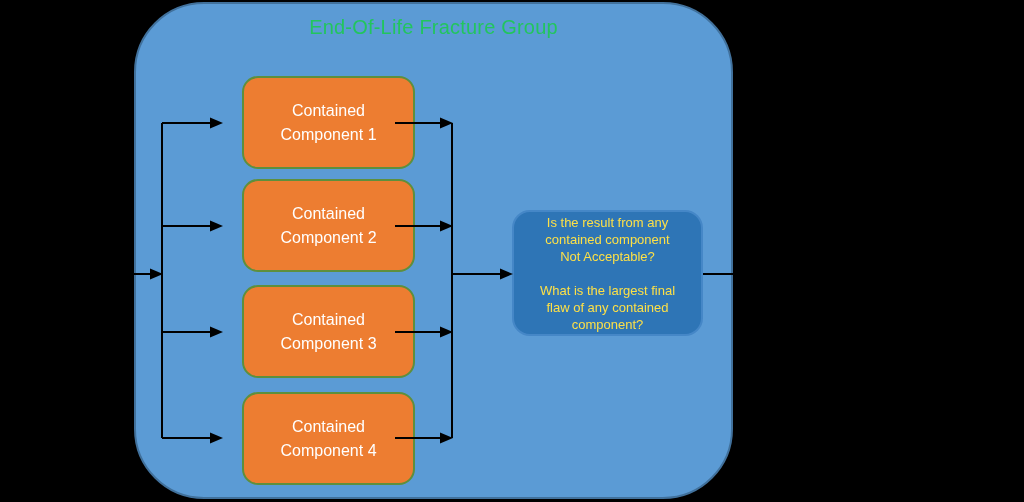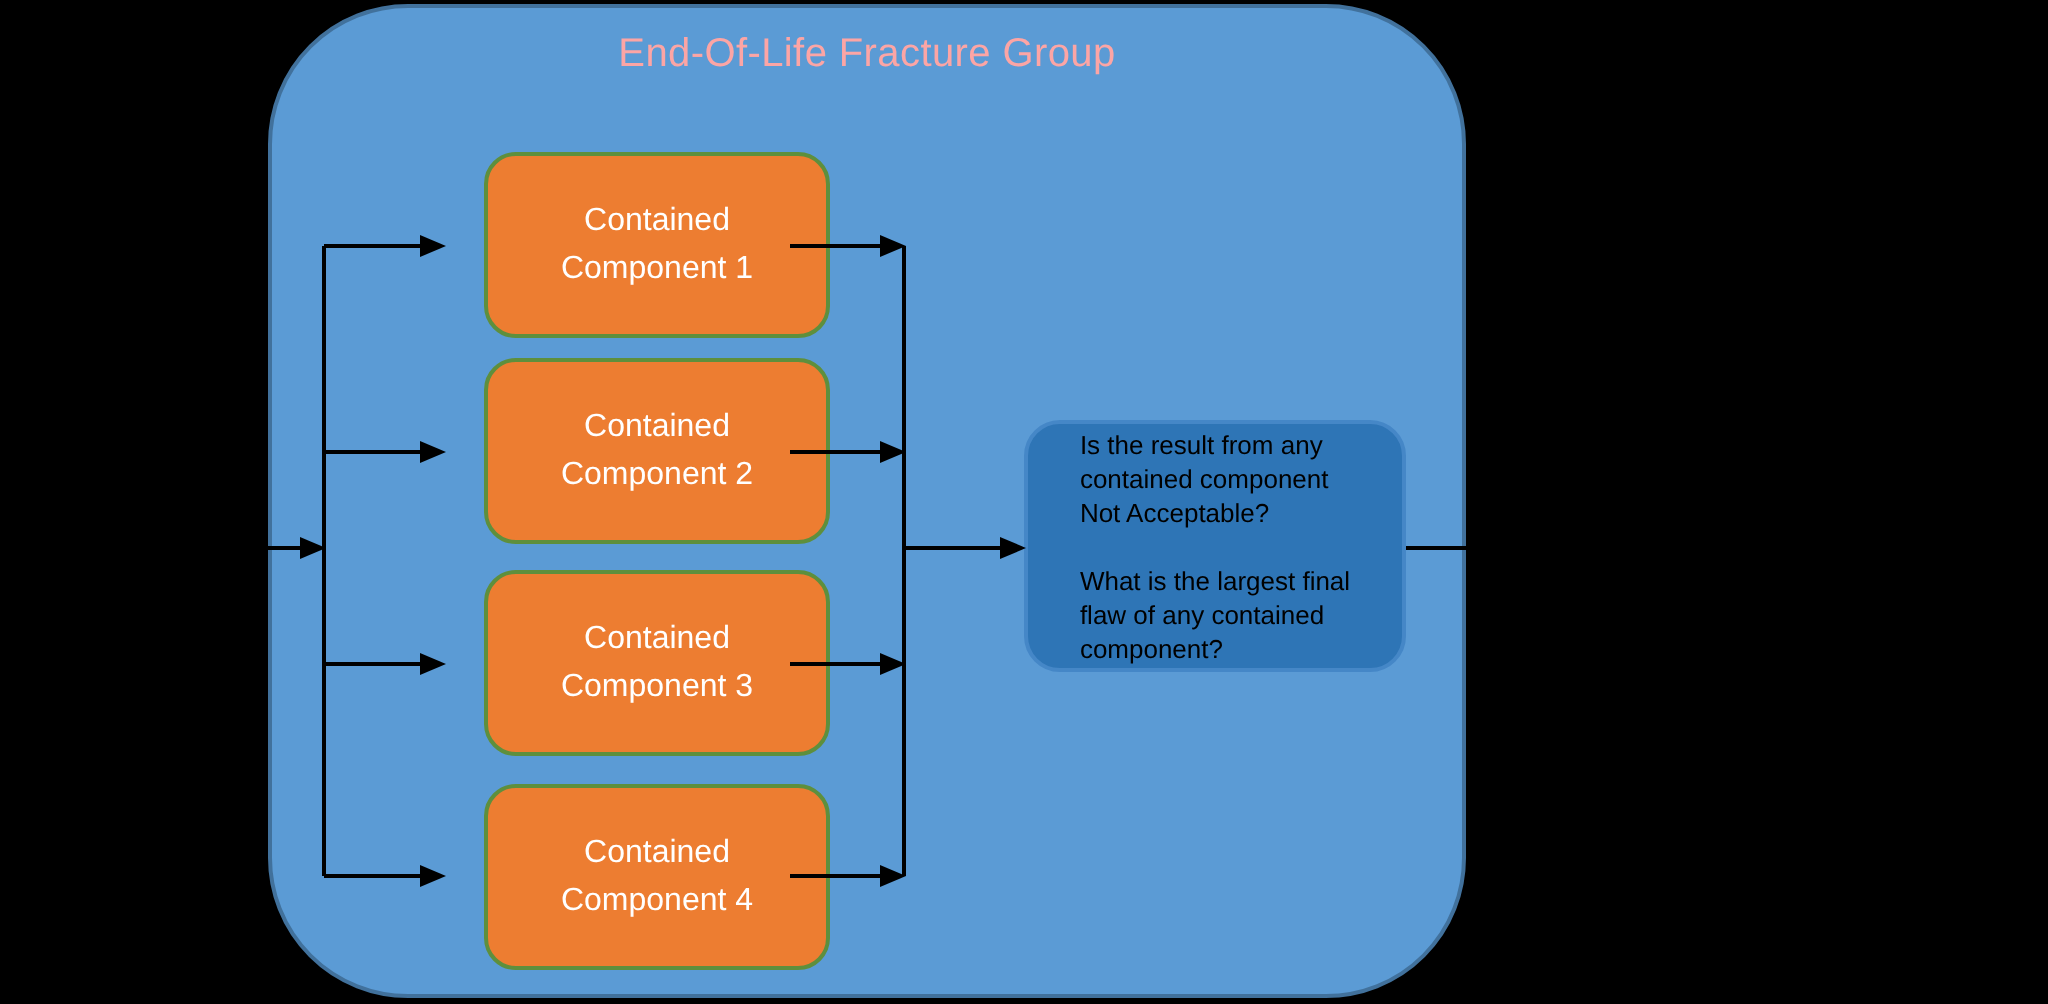--- a/index.html
+++ b/index.html
@@ -16,21 +16,21 @@
     box-sizing:border-box;
     background:#5b9bd5;
     border:2px solid #41719c;
     border-radius:70px;
   }
   .title{
     position:absolute;
     left:134px;top:16px;width:599px;
     text-align:center;
     font-size:20px;
-    color:#fca5a5;
+    color:#22c55e;
     letter-spacing:0.2px;
   }
   .component{
     position:absolute;
     left:222px;width:173px;height:93px;
     box-sizing:border-box;
     background:#ed7d31;
     border:2px solid #5e8f3d;
     border-radius:16px;
     display:flex;align-items:center;justify-content:center;
@@ -45,22 +45,22 @@
   .comp3{top:285px;}
   .comp4{top:392px;}
   .decision{
     position:absolute;
     left:512px;top:210px;width:191px;height:126px;
     box-sizing:border-box;
     background:#2e75b6;
     border:2px solid #4587c7;
     border-radius:18px;
     display:flex;align-items:center;justify-content:center;
-    text-align:left;
-    color:#000000;
+    text-align:center;
+    color:#fde047;
     font-size:13px;line-height:17px;
     white-space:pre-line;
   }
   .connectors{
     position:absolute;left:0;top:0;width:1024px;height:502px;
     pointer-events:none;
   }
   .connectors line{stroke:#000000;stroke-width:2;}
   .connectors polygon{fill:#000000;stroke:none;}
 </style>

